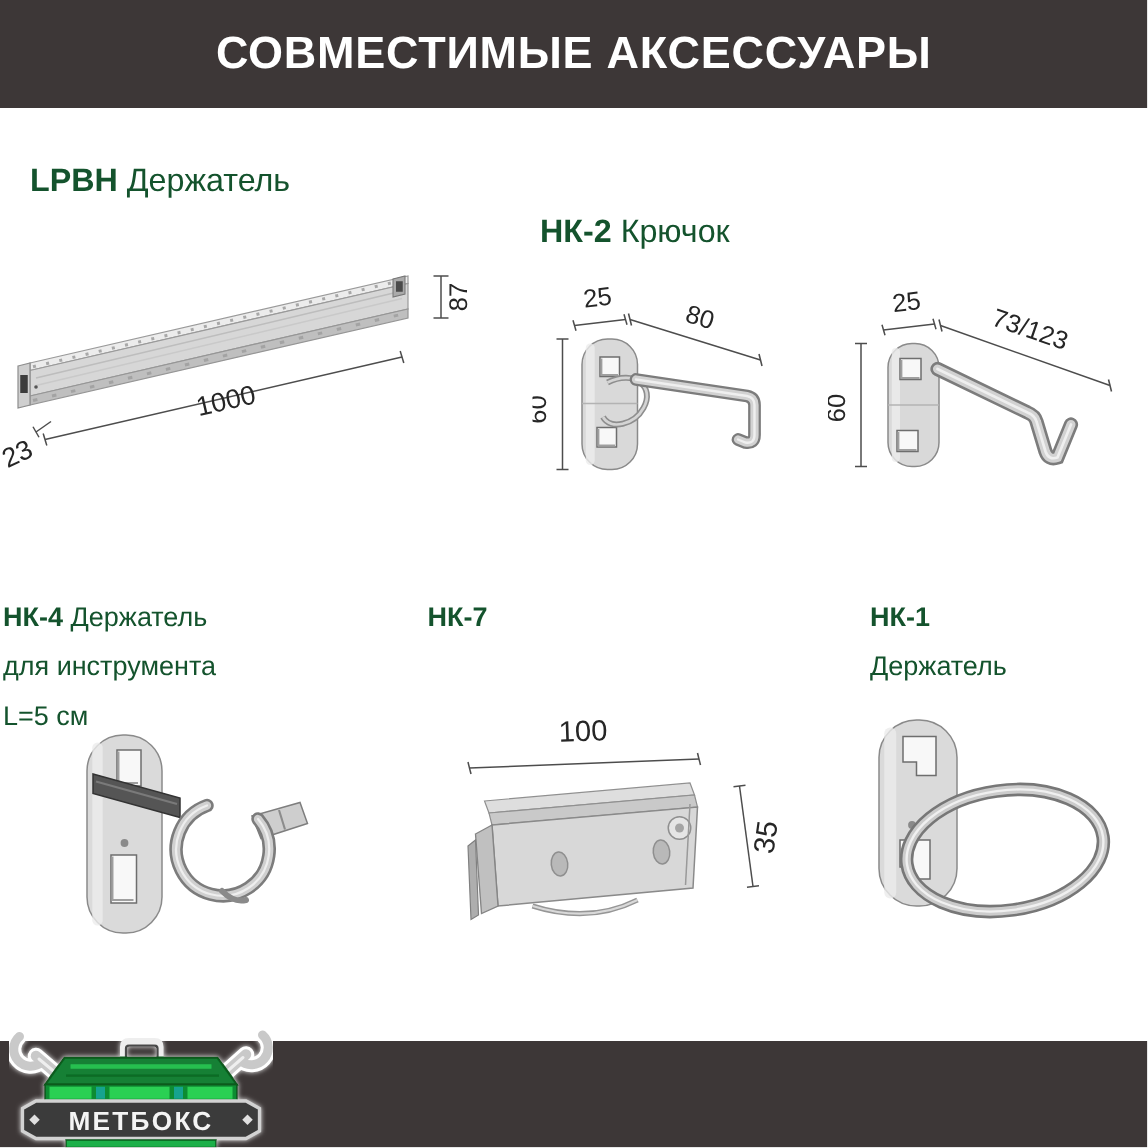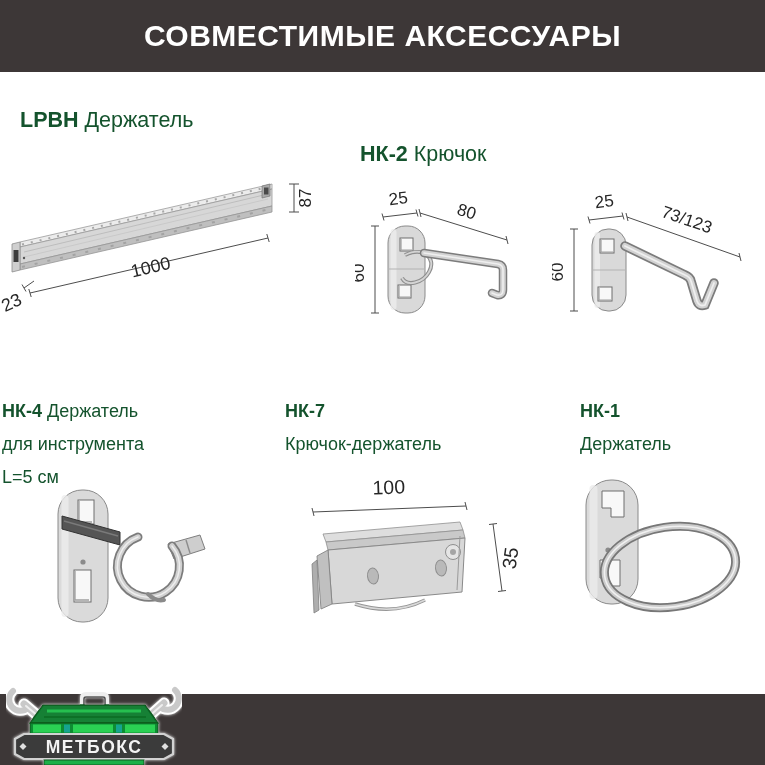--- a/index.html
+++ b/index.html
@@ -137,21 +137,20 @@
   </svg>
 
   <p class="title t2" style="left:2px; top:367px; width:235px;">
     <span class="bold">НК-4</span><span> Держатель</span><br>
     <span>для инструмента</span><br>
     <span>L=5 см</span>
   </p>
 
   <p class="title t2" style="left:285px; top:367px; width:250px;">
     <span class="bold">НК-7</span><br>
-    <span>Крючок-держатель</span>
   </p>
 
   <p class="title t2" style="left:580px; top:367px; width:170px;">
     <span class="bold">НК-1</span><br>
     <span>Держатель</span>
   </p>
 
   <svg style="left:28px; top:472px;" width="215" height="182" viewBox="0 0 215 182">
     <g>
       <rect x="30" y="18" width="50" height="132" rx="24" fill="#dadada" stroke="#8a8a8a" stroke-width="1"></rect>

